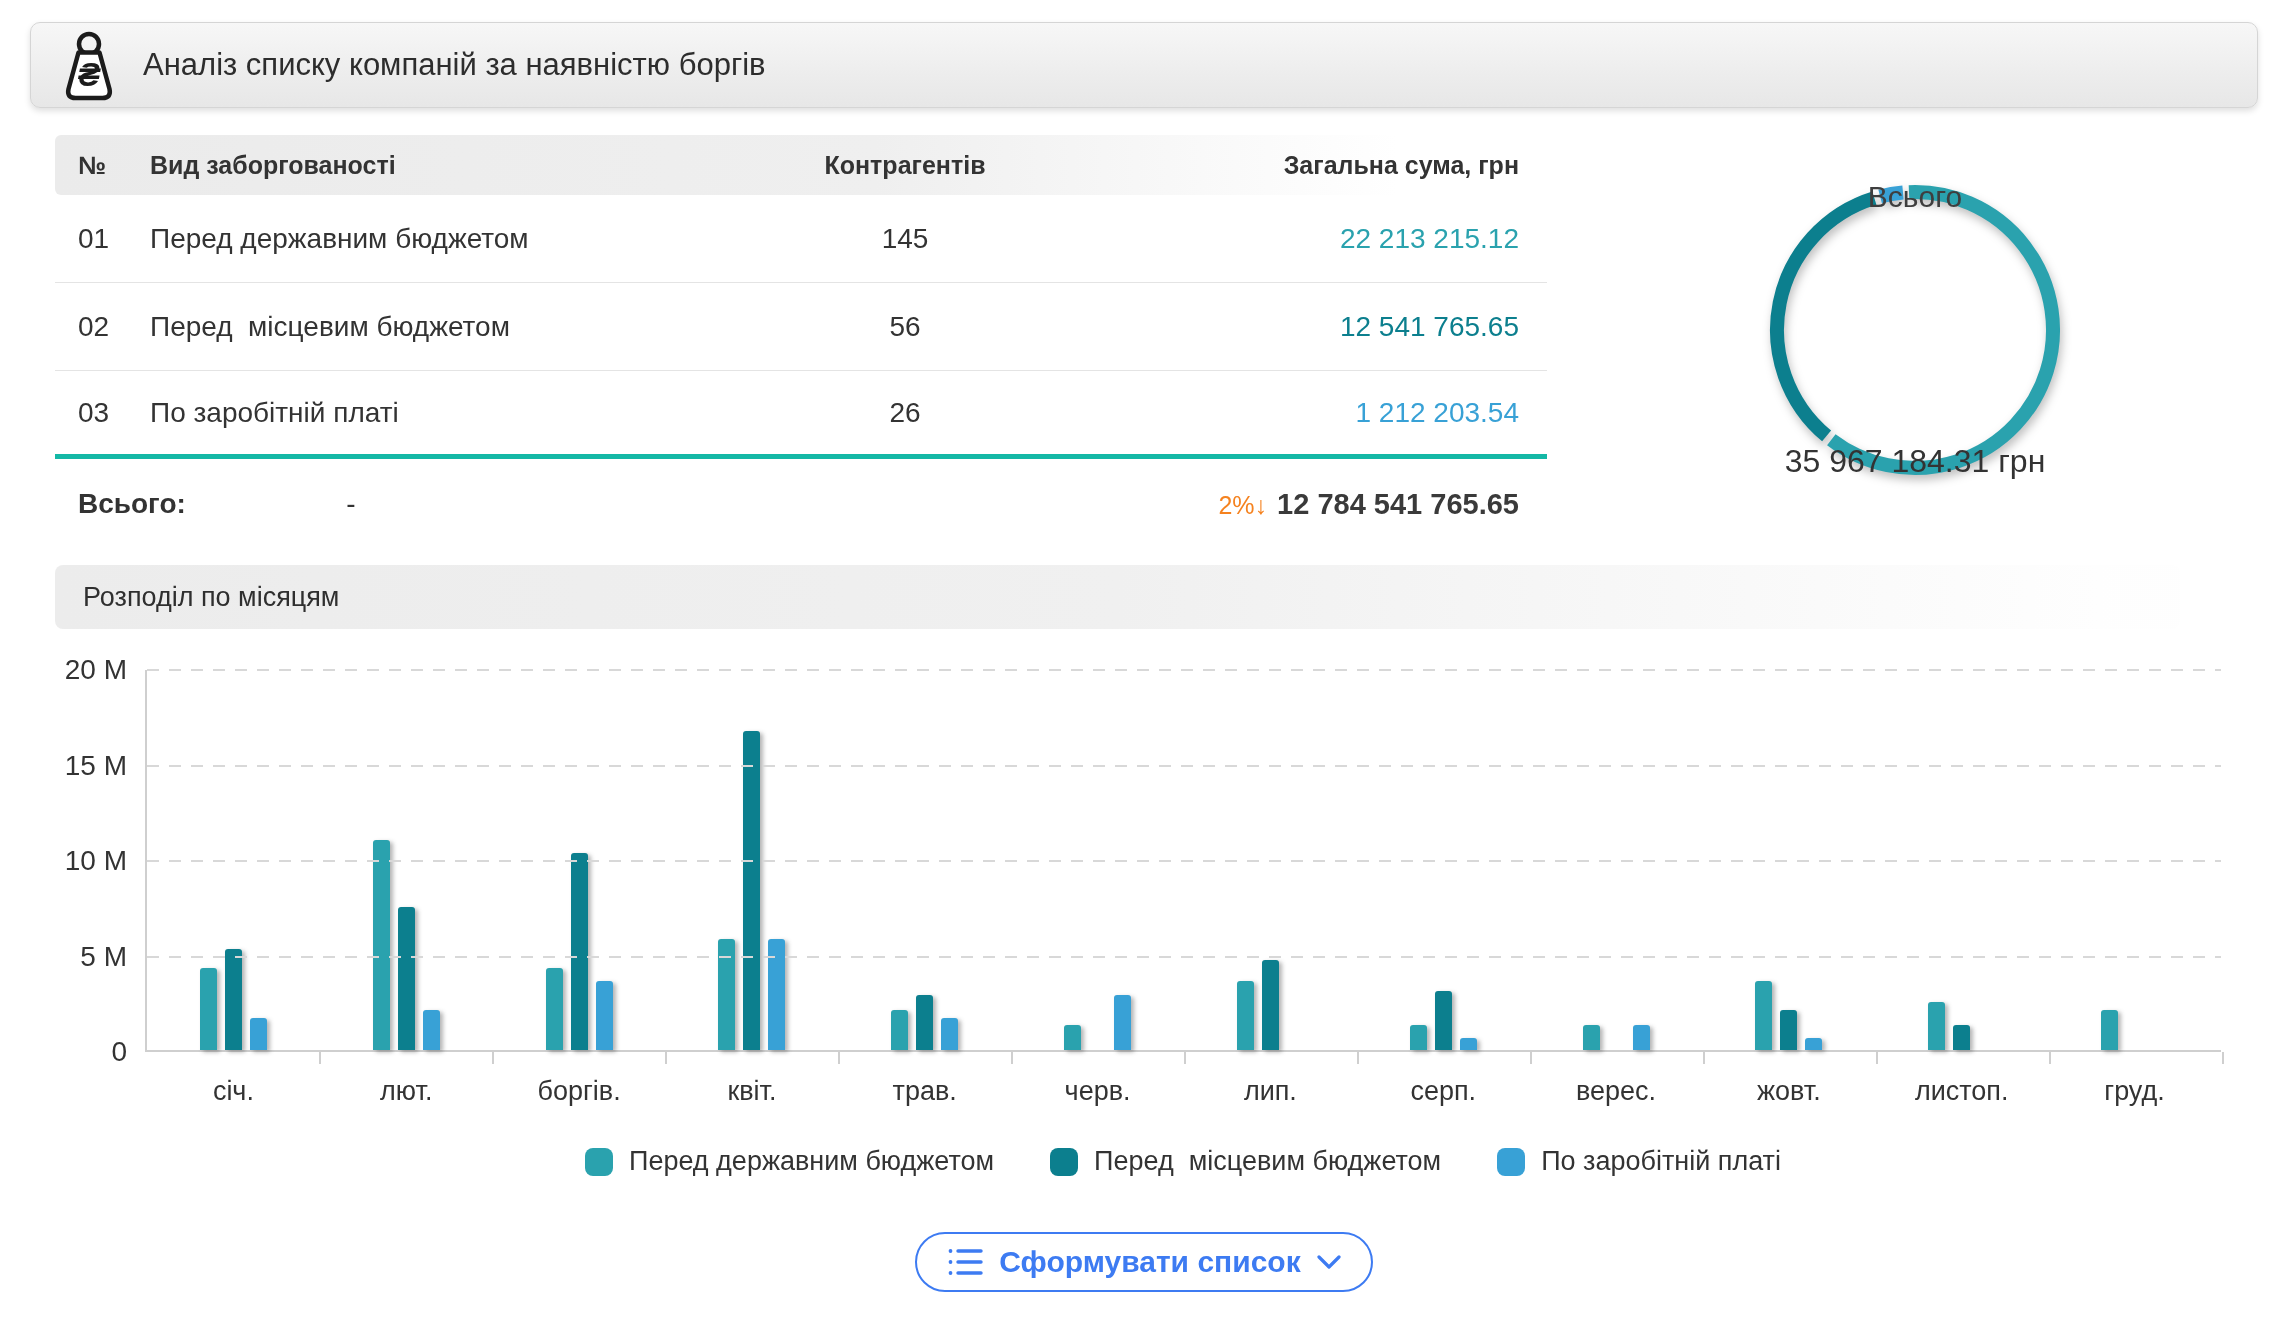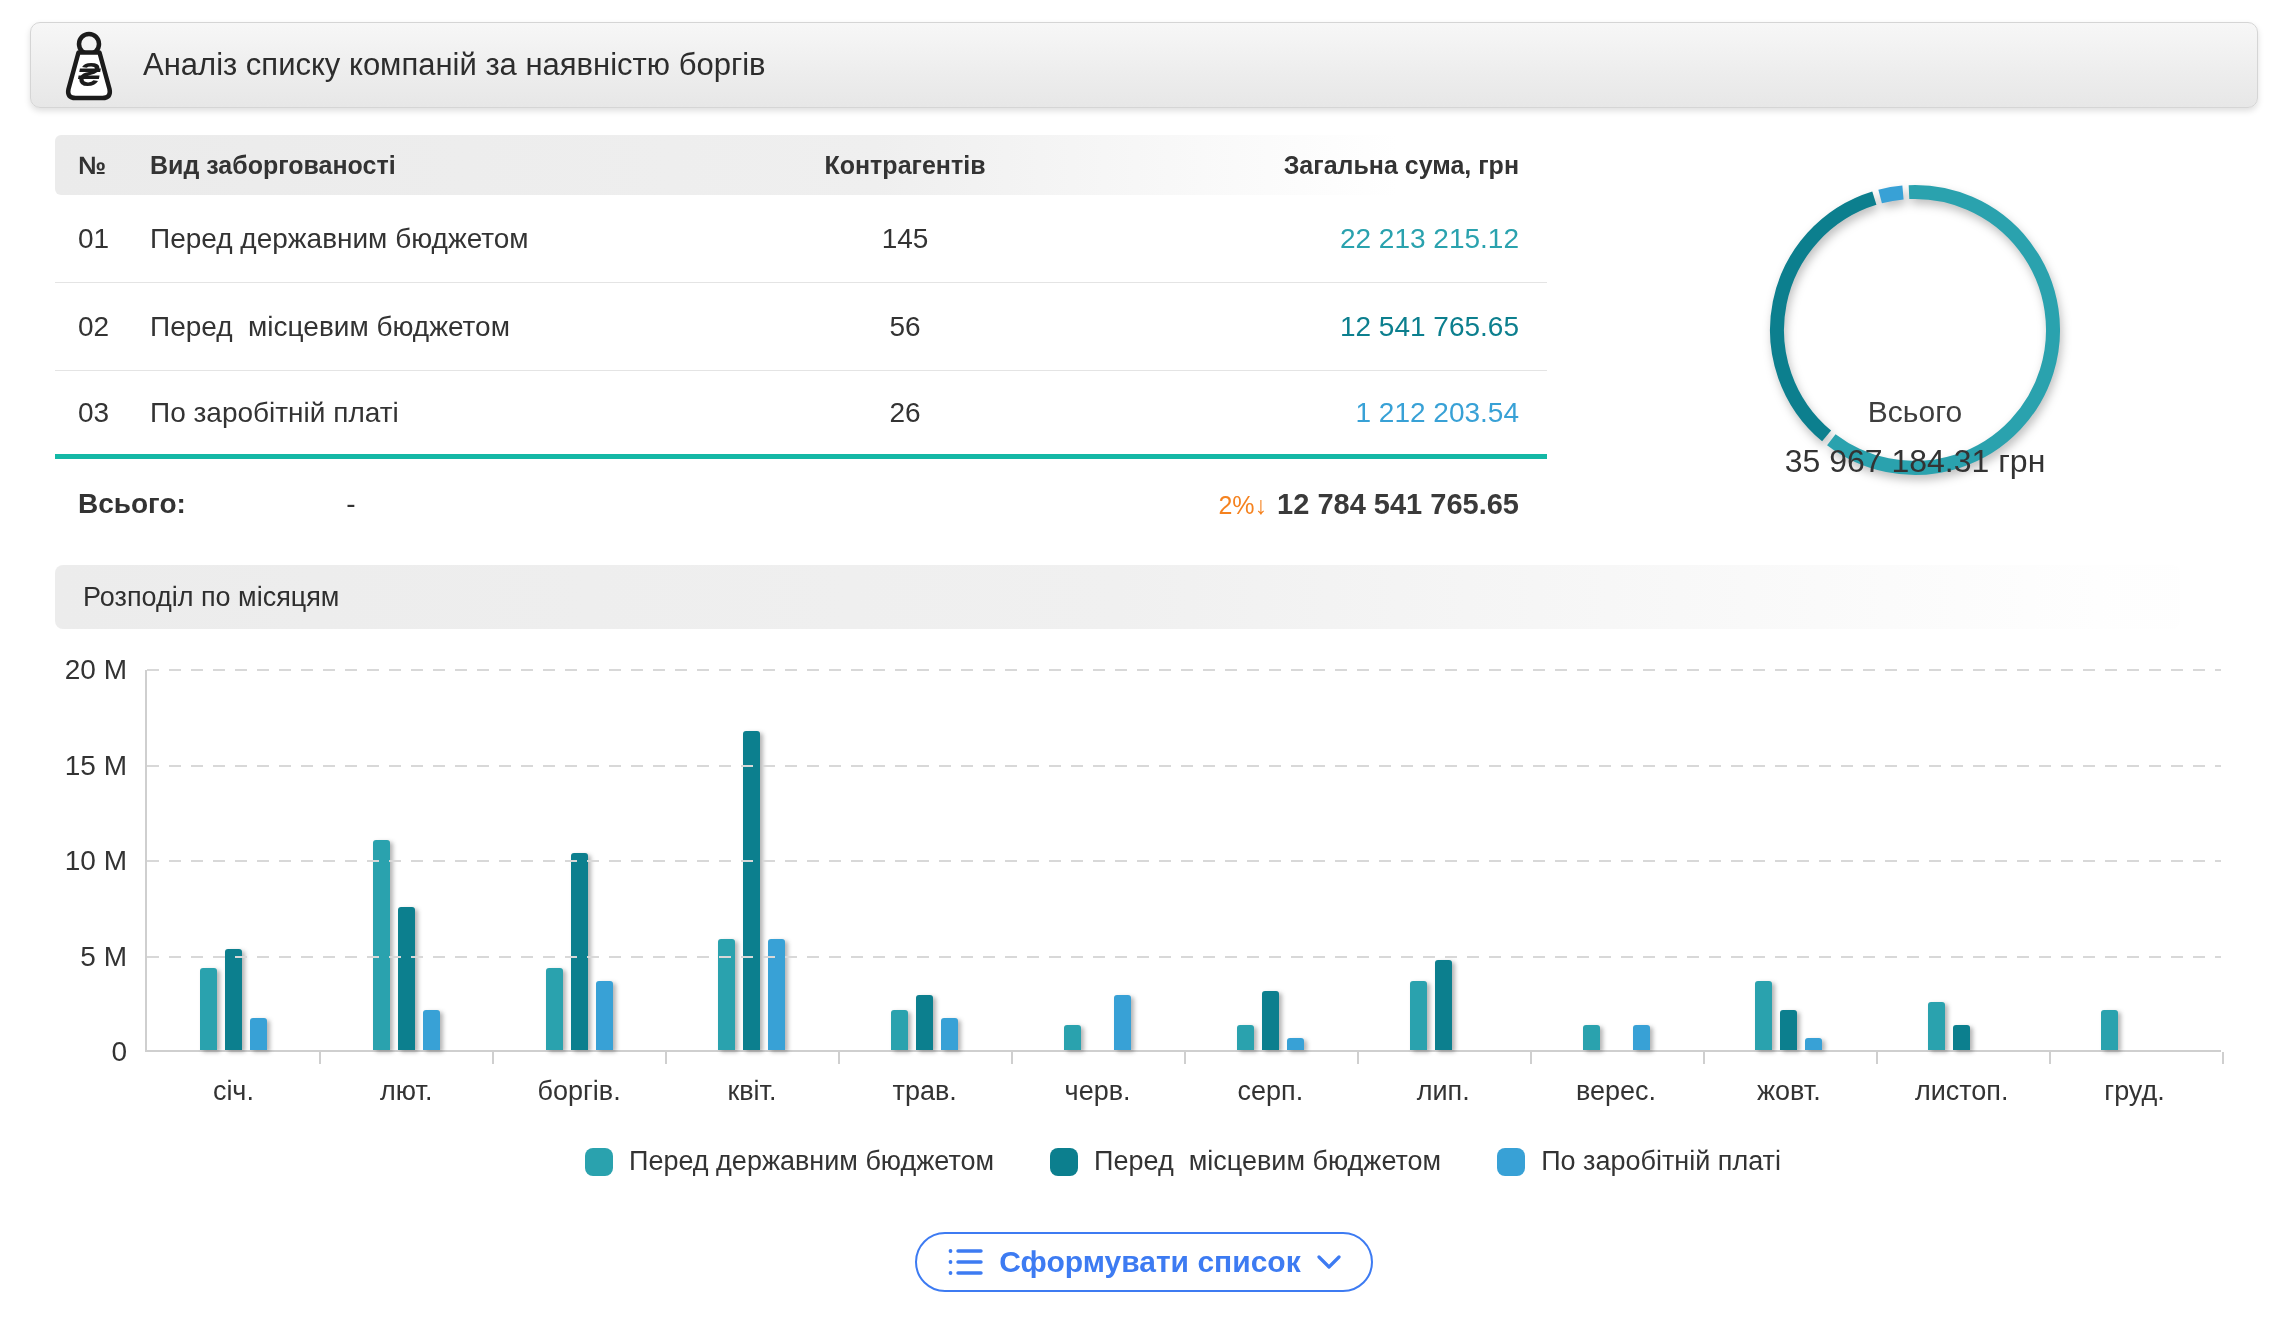--- a/index.html
+++ b/index.html
@@ -35,21 +35,21 @@
   .total-row .c-num { font-weight:bold; width:auto; white-space:nowrap; }
   .total-row .c-contr { margin-left:auto; }
   .total-amt { flex:1; text-align:right; padding-right:28px; display:flex; justify-content:flex-end; align-items:baseline; gap:10px; }
   .pct { color:#f5821f; font-size:25px; white-space:nowrap; }
   .big-amt { font-weight:bold; font-size:29px; color:#3a3a3a; }
 
   
   .donut-wrap { position:absolute; left:1765px; top:180px; width:300px; height:300px; }
   .donut-wrap svg { filter:drop-shadow(2px 5px 5px rgba(0,0,0,0.25)); }
   .donut-center { position:absolute; left:0; top:0; width:100%; height:100%;
-    display:flex; flex-direction:column; align-items:center; justify-content:flex-end; gap:14px; }
+    display:flex; flex-direction:column; align-items:center; justify-content:space-between; gap:14px; }
   .donut-label { font-size:30px; color:#3e3e3e; }
   .donut-value { font-size:32px; color:#333; }
 
   
   .section-bar {
     position:absolute; left:55px; top:565px; width:2125px; height:64px;
     border-radius:8px; line-height:64px; padding-left:28px;
     font-weight:normal; font-size:27px; color:#2f2f2f;
     background:linear-gradient(90deg,#ececec 0%,#f0f0f0 50%,rgba(252,252,252,0.25) 97%);
   }
@@ -183,30 +183,30 @@
           <div class="bar" style="height:32px;background:#38A1D6;"></div>
        <div class="month">трав.</div>
      </div>
         <div class="group">
           <div class="bar" style="height:25px;background:#2AA2AE;"></div>
           <div class="bar empty" style="height:0px;"></div>
           <div class="bar" style="height:55px;background:#38A1D6;"></div>
        <div class="month">черв.</div>
      </div>
         <div class="group">
+          <div class="bar" style="height:69px;background:#2AA2AE;"></div>
+          <div class="bar" style="height:90px;background:#0C7F8E;"></div>
+          <div class="bar empty" style="height:0px;"></div>
+       <div class="month">лип.</div>
+     </div>
+        <div class="group">
           <div class="bar" style="height:25px;background:#2AA2AE;"></div>
           <div class="bar" style="height:59px;background:#0C7F8E;"></div>
           <div class="bar" style="height:12px;background:#38A1D6;"></div>
        <div class="month">серп.</div>
-     </div>
-        <div class="group">
-          <div class="bar" style="height:69px;background:#2AA2AE;"></div>
-          <div class="bar" style="height:90px;background:#0C7F8E;"></div>
-          <div class="bar empty" style="height:0px;"></div>
-       <div class="month">лип.</div>
      </div>
         <div class="group">
           <div class="bar" style="height:25px;background:#2AA2AE;"></div>
           <div class="bar empty" style="height:0px;"></div>
           <div class="bar" style="height:25px;background:#38A1D6;"></div>
        <div class="month">верес.</div>
      </div>
         <div class="group">
           <div class="bar" style="height:69px;background:#2AA2AE;"></div>
           <div class="bar" style="height:40px;background:#0C7F8E;"></div>

